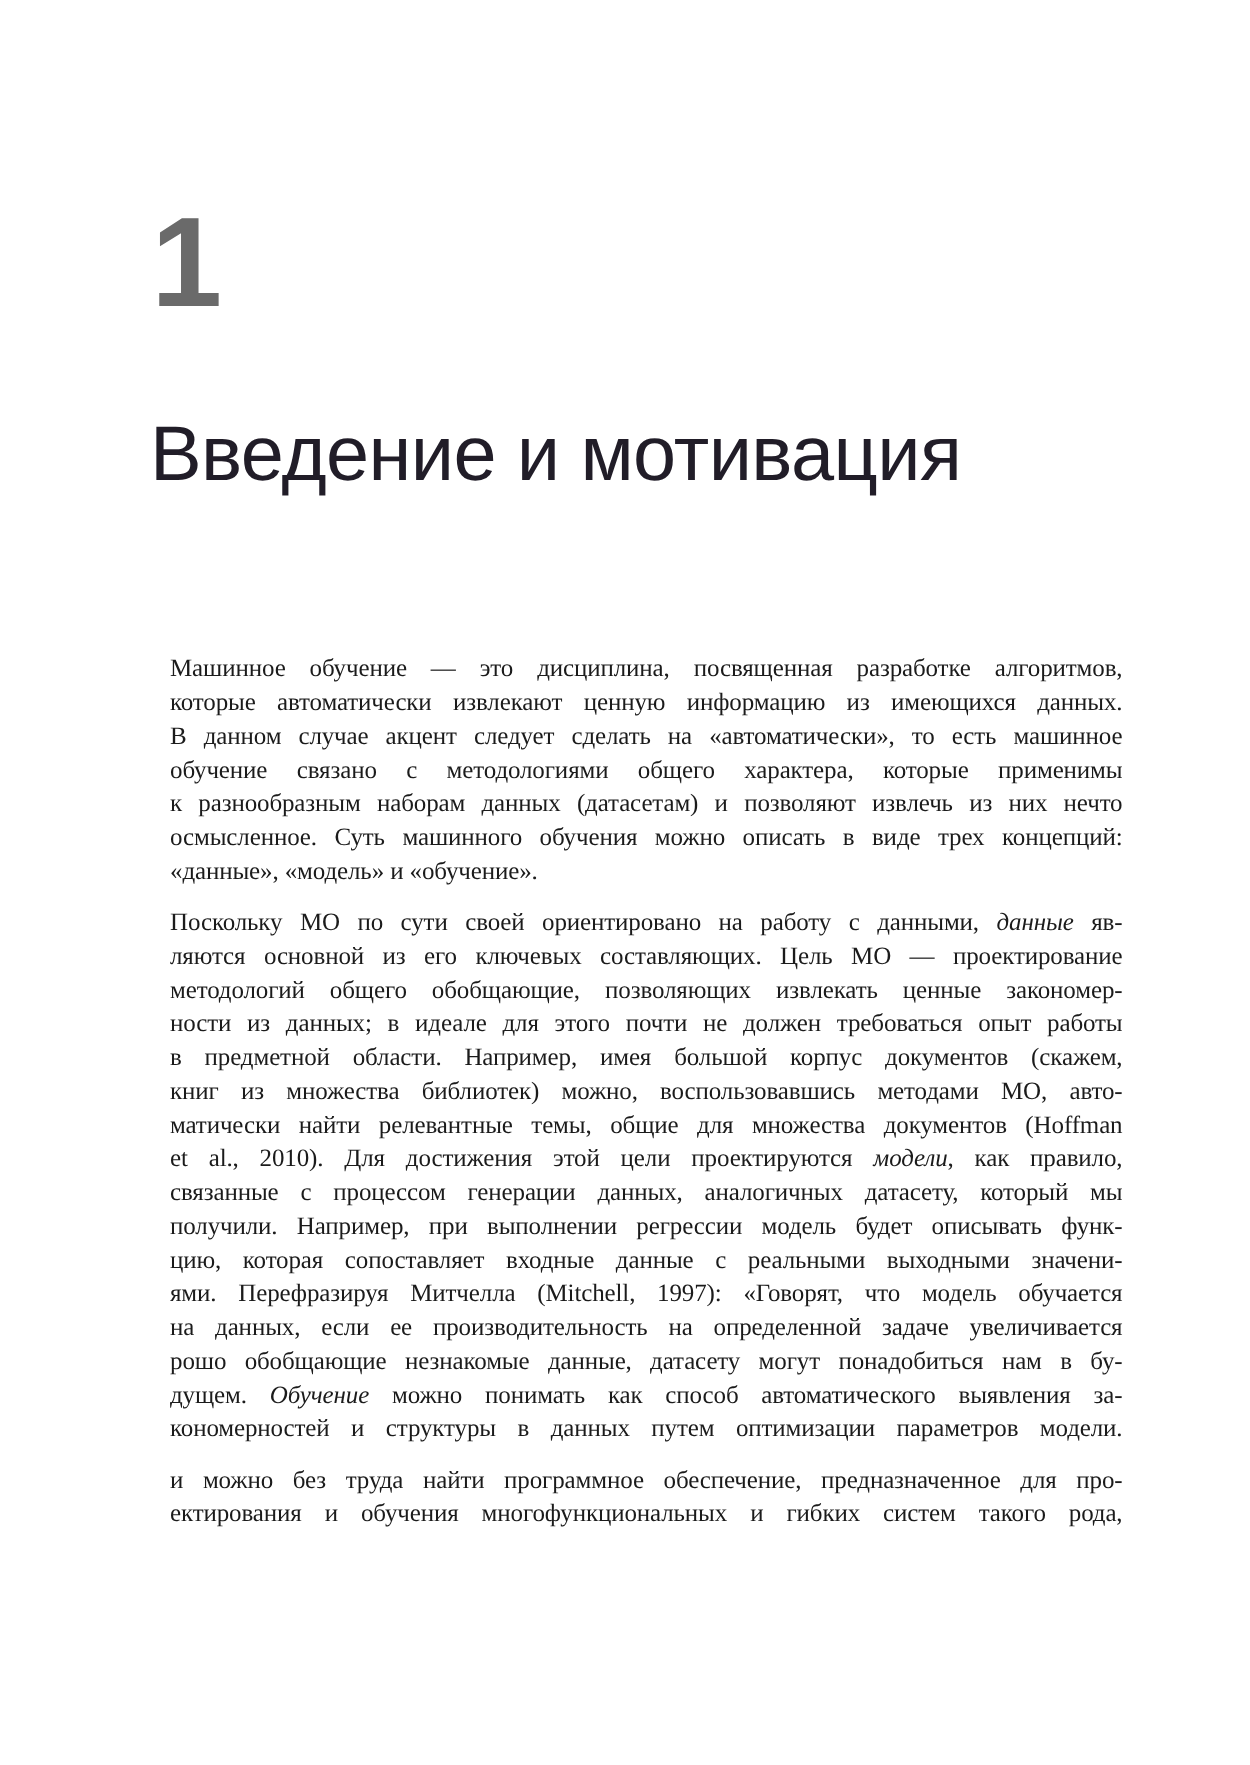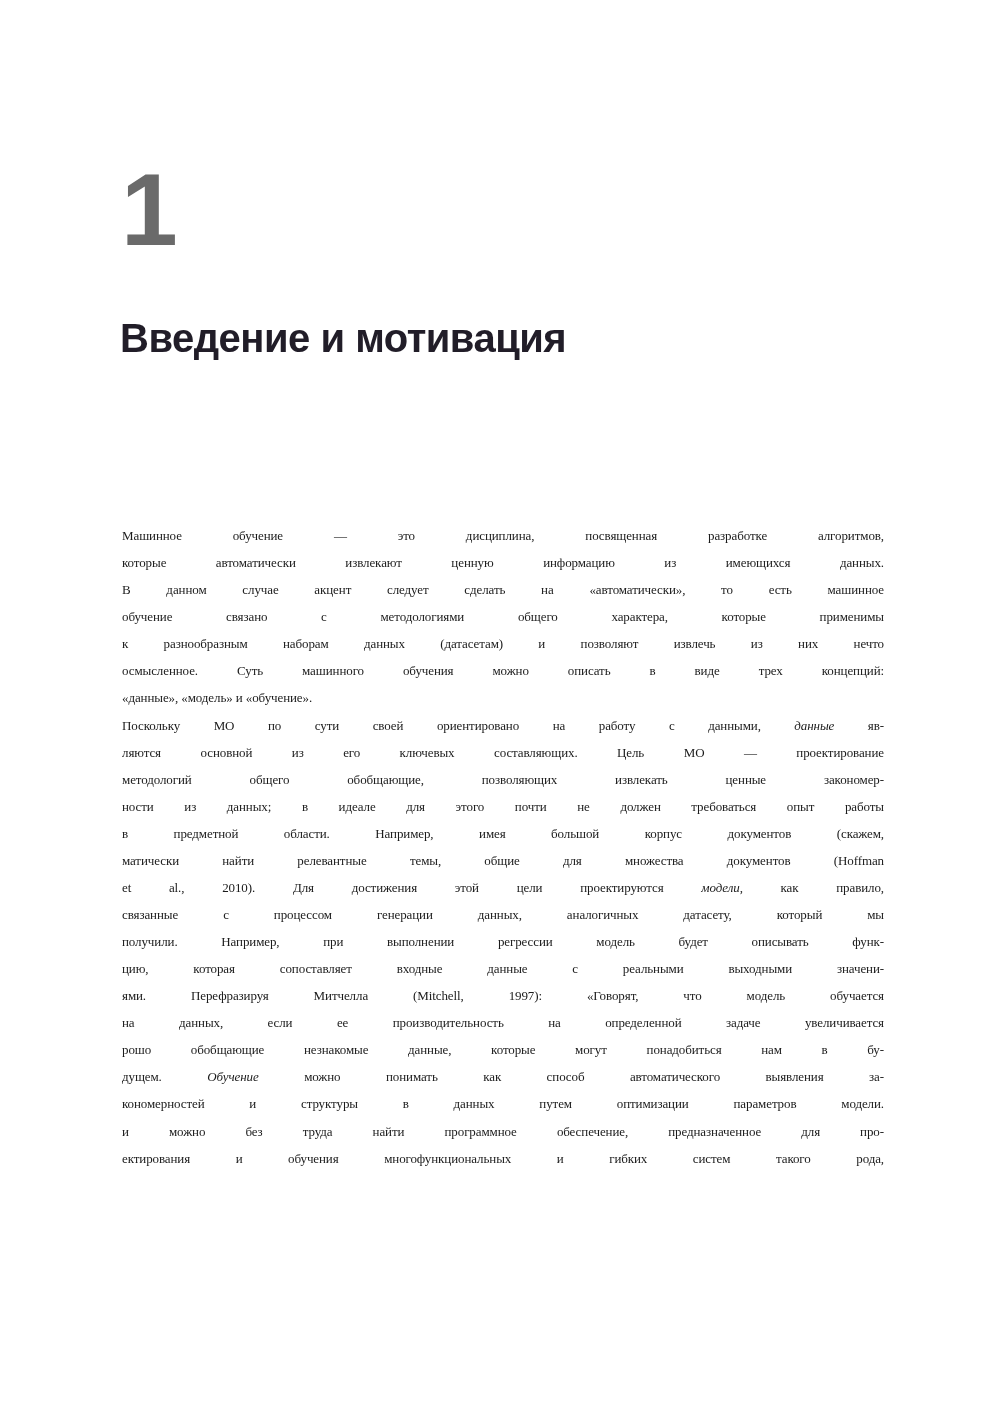--- a/index.html
+++ b/index.html
@@ -26,39 +26,39 @@
     font-weight: 700;
     font-size: 102px;
     line-height: 1;
     color: var(--c-num, #6a6a6a);
   }
   .chapter-title {
     position: absolute;
     left: 120px;
     top: 291px;
     font-family: "Liberation Sans", sans-serif;
-    font-weight: 700;
-    font-size: 40px;
+    font-weight: 400;
+    font-size: 62px;
     line-height: 1;
     letter-spacing: -0.5px;
     color: var(--c-title, #211d28);
     white-space: nowrap;
   }
   .text-block {
     position: absolute;
-    left: 122px;
+    left: 136px;
     top: 522px;
     width: 762px;
-    font-size: 13px;
+    font-size: 20px;
     line-height: 27px;
     letter-spacing: -0.1px;
     color: var(--c-body, #1b1b1b);
   }
   .paragraph + .paragraph {
-    margin-top: 1px;
+    margin-top: 14px;
   }
   .line {
     text-align: justify;
     text-align-last: justify;
     white-space: normal;
   }
   .paragraph.no-justify-last .line:last-child {
     text-align-last: left;
   }
   .line i {
@@ -80,28 +80,29 @@
         <div class="line">к разнообразным наборам данных (датасетам) и позволяют извлечь из них нечто</div>
         <div class="line">осмысленное. Суть машинного обучения можно описать в виде трех концепций:</div>
         <div class="line">«данные», «модель» и «обучение».</div>
       </div>
       <div class="paragraph">
         <div class="line">Поскольку МО по сути своей ориентировано на работу с данными, <i>данные</i> яв-</div>
         <div class="line">ляются основной из его ключевых составляющих. Цель МО — проектирование</div>
         <div class="line">методологий общего обобщающие, позволяющих извлекать ценные закономер-</div>
         <div class="line">ности из данных; в идеале для этого почти не должен требоваться опыт работы</div>
         <div class="line">в предметной области. Например, имея большой корпус документов (скажем,</div>
+        <div class="line">книг из множества библиотек) можно, воспользовавшись методами МО, авто-</div>
         <div class="line">матически найти релевантные темы, общие для множества документов (Hoffman</div>
         <div class="line">et al., 2010). Для достижения этой цели проектируются <i>модели</i>, как правило,</div>
         <div class="line">связанные с процессом генерации данных, аналогичных датасету, который мы</div>
         <div class="line">получили. Например, при выполнении регрессии модель будет описывать функ-</div>
         <div class="line">цию, которая сопоставляет входные данные с реальными выходными значени-</div>
         <div class="line">ями. Перефразируя Митчелла (Mitchell, 1997): «Говорят, что модель обучается</div>
         <div class="line">на данных, если ее производительность на определенной задаче увеличивается</div>
-        <div class="line">рошо обобщающие незнакомые данные, которые могут понадобиться нам в бу-</div>
+        <div class="line">рошо обобщающие незнакомые данные, датасету могут понадобиться нам в бу-</div>
         <div class="line">дущем. <i>Обучение</i> можно понимать как способ автоматического выявления за-</div>
         <div class="line">кономерностей и структуры в данных путем оптимизации параметров модели.</div>
       </div>
       <div class="paragraph">
         <div class="line">и можно без труда найти программное обеспечение, предназначенное для про-</div>
         <div class="line">ектирования и обучения многофункциональных и гибких систем такого рода,</div>
       </div>
     </div>
 </div>
 

